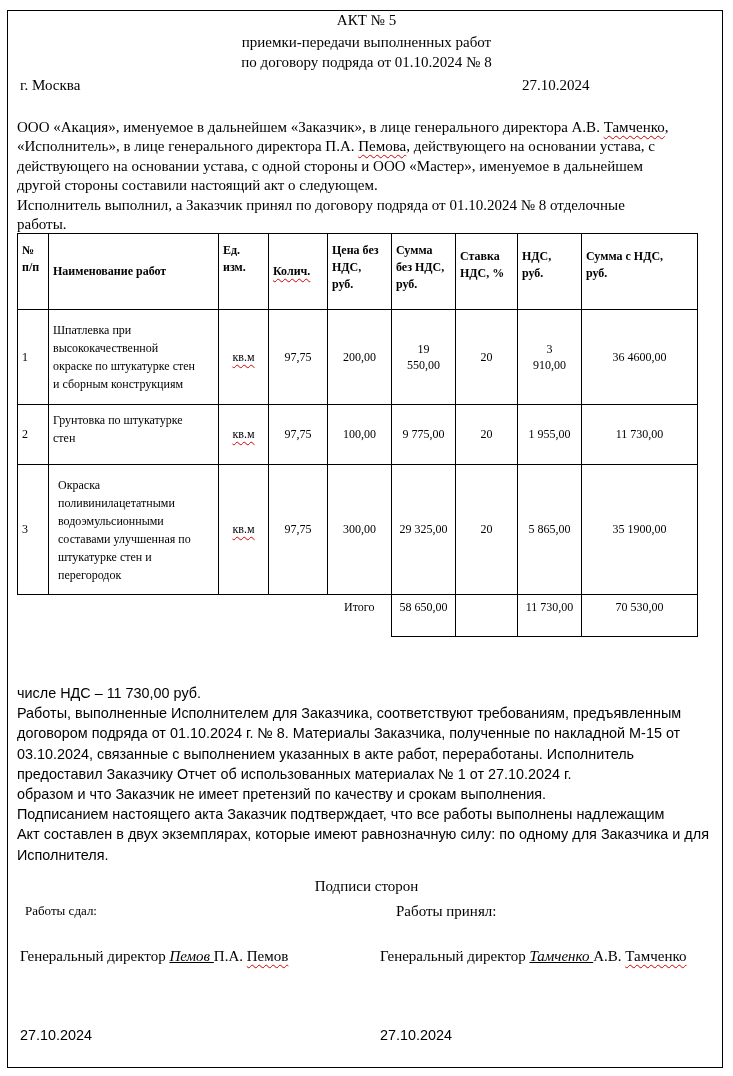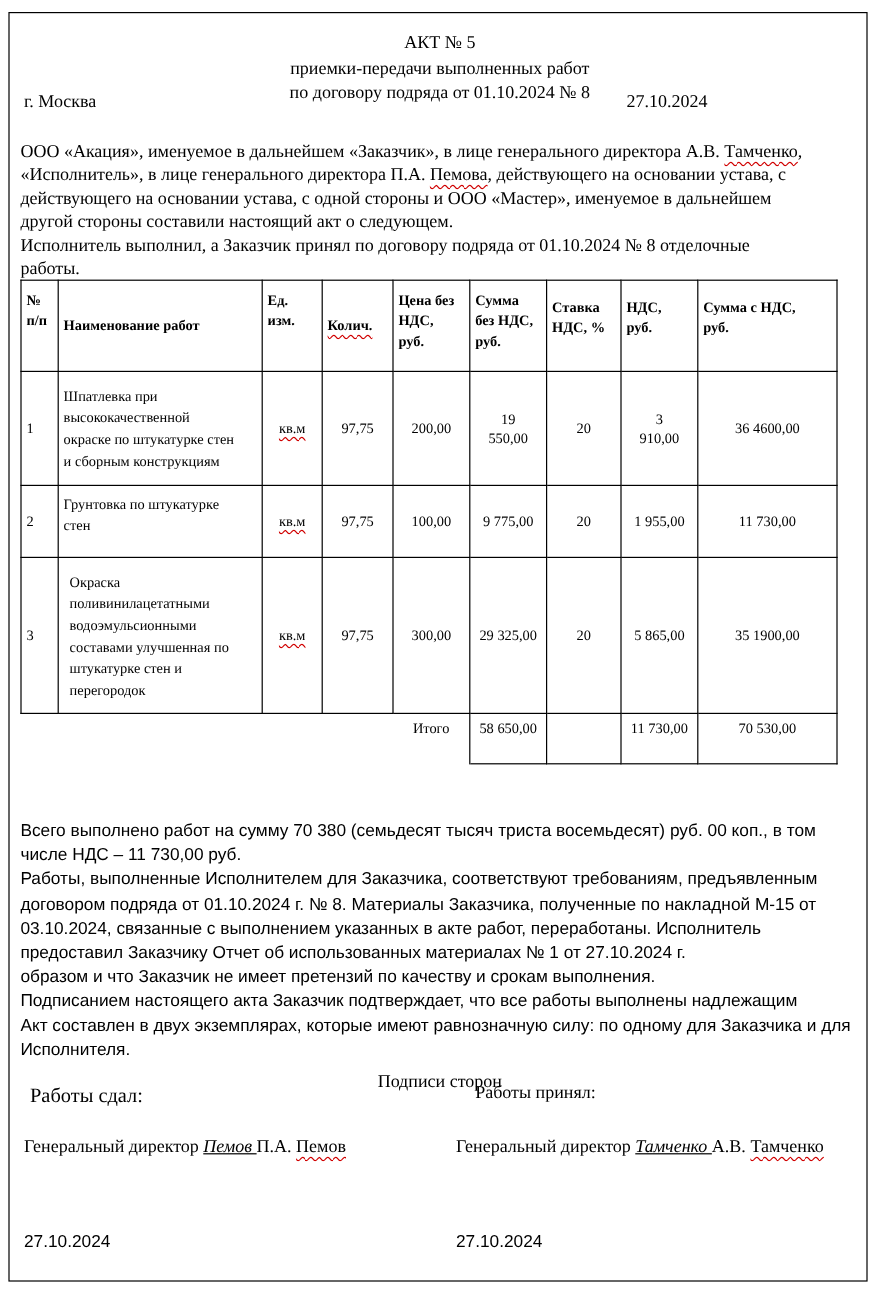--- a/index.html
+++ b/index.html
@@ -1,21 +1,21 @@
 <!DOCTYPE html>
 <html><head>
 <meta charset="utf-8">
 <style>
   html, body { margin: 0; padding: 0; background: #ffffff; }
   body { width: 733px; height: 1076px; position: relative; overflow: hidden;
          font-family: "Liberation Serif", "DejaVu Serif", serif; color: #000; }
   .frame { position: absolute; left: 7px; top: 10px; width: 716px; height: 1058px;
            border: 1.5px solid #000; box-sizing: border-box; }
   .abs { position: absolute; white-space: nowrap; }
-  .title-line { position: absolute; left: 0; width: 733px; text-align: center; font-size: 15px; margin-top: 16px; }
+  .title-line { position: absolute; left: 0; width: 733px; text-align: center; font-size: 15px; }
   .para { position: absolute; left: 17px; width: 700px; font-size: 15px; line-height: 19.4px; }
   .para p { margin: 0; }
   .sans { font-family: "Liberation Sans", "DejaVu Sans", sans-serif; }
   .spell { text-decoration: underline wavy #d00000; text-decoration-thickness: 1px; text-underline-offset: 3px; }
   .sig-italic { font-style: italic; text-decoration: underline; }
   table.works { position: absolute; left: 17px; top: 233px; border-collapse: collapse;
                 font-size: 12px; table-layout: fixed; }
   table.works td, table.works th { border: 1.3px solid #000; padding: 0 4px; vertical-align: middle; }
   table.works th { font-weight: bold; text-align: left; vertical-align: top; padding-top: 8px; line-height: 17px; font-size: 12px; }
   table.works td.c { text-align: center; }
@@ -113,34 +113,33 @@
     <td class="c" style="border-left:none; border-bottom:none; border-top:1.3px solid #000;">Итого</td>
     <td class="c">58 650,00</td>
     <td class="c"></td>
     <td class="c">11 730,00</td>
     <td class="c">70 530,00</td>
   </tr>
 </tbody>
   </table>
 
 <div class="para sans" style="top:683px; font-size:14.4px; line-height:20.2px;">
-  <p>Всего выполнено работ на сумму 70 380 (семьдесят тысяч триста восемьдесят) руб. 00 коп., в том</p>
   <p>числе НДС – 11 730,00 руб.</p>
   <p>Работы, выполненные Исполнителем для Заказчика, соответствуют требованиям, предъявленным</p>
   <p>договором подряда от 01.10.2024 г. № 8. Материалы Заказчика, полученные по накладной М-15 от</p>
   <p>03.10.2024, связанные с выполнением указанных в акте работ, переработаны. Исполнитель</p>
   <p>предоставил Заказчику Отчет об использованных материалах № 1 от 27.10.2024 г.</p>
   <p>образом и что Заказчик не имеет претензий по качеству и срокам выполнения.</p>
   <p>Подписанием настоящего акта Заказчик подтверждает, что все работы выполнены надлежащим</p>
   <p>Акт составлен в двух экземплярах, которые имеют равнозначную силу: по одному для Заказчика и для</p>
   <p>Исполнителя.</p>
 </div>
 
 <div class="title-line" style="top:878px;">Подписи сторон</div>
-<div class="abs" style="left:25px; top:903px; font-size:17px;">Работы сдал:</div>
+<div class="abs" style="left:25px; top:903px; font-size:13px;">Работы сдал:</div>
 <div class="abs" style="left:384px; top:903px; font-size:15px;margin-left:12px;">Работы принял:</div>
 
 <div class="abs" style="left:20px; top:948px; font-size:15px;">
   <span>Генеральный директор </span><span class="sig-italic">Пемов </span><span> П.А. </span><span class="spell">Пемов</span>
 </div>
 <div class="abs" style="left:380px; top:948px; font-size:15px;">
   <span>Генеральный директор </span><span class="sig-italic">Тамченко </span><span>А.В. </span><span class="spell">Тамченко</span>
 </div>
 
 <div class="abs sans" style="left:20px; top:1027px; font-size:14.4px;">27.10.2024</div>

